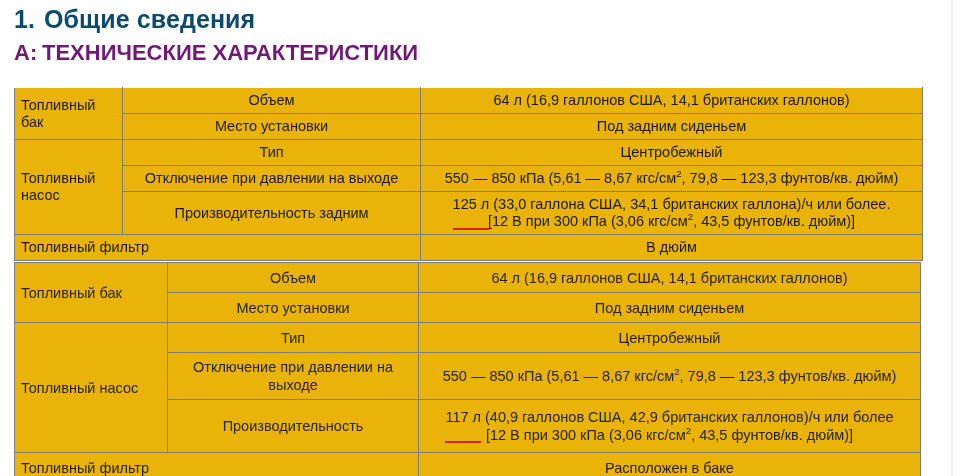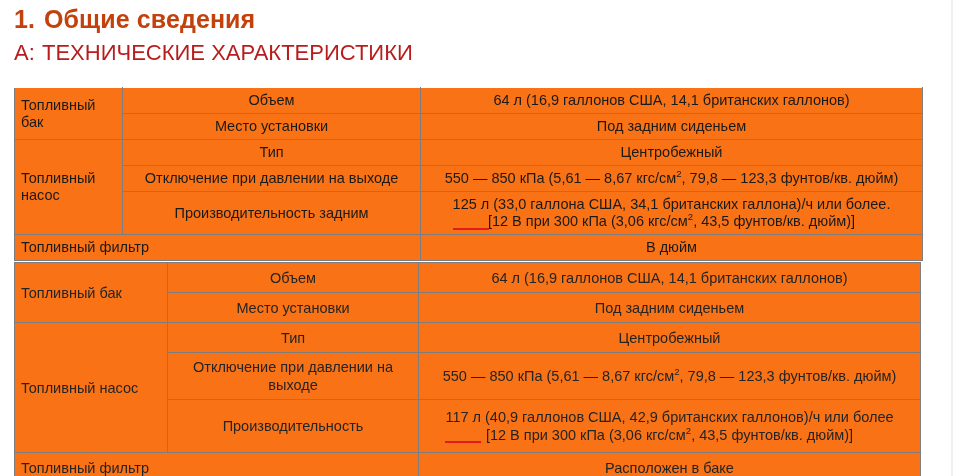--- a/index.html
+++ b/index.html
@@ -22,52 +22,52 @@
     left: 14px;
     top: 4px;
     width: 930px;
   }
   .h-main {
     font-size: 25px;
     font-weight: bold;
     letter-spacing: 0.1px;
     line-height: 30px;
     white-space: nowrap;
-    color: #c2410c;
+    color: #0c4a6e;
   }
   .h-main .num {
     display: inline-block;
     min-width: 30px;
   }
   .h-sub {
     font-size: 22px;
-    font-weight: normal;
+    font-weight: bold;
     line-height: 28px;
     margin-top: 5px;
     white-space: nowrap;
-    color: #b91c1c;
+    color: #701a75;
   }
   .h-sub .letter {
     display: inline-block;
     min-width: 28px;
   }
 
   
   .spec-table {
     position: absolute;
     border-collapse: collapse;
     table-layout: fixed;
     background: #ffffff;
   }
   .spec-table td {
     border: 1px solid #7d7d7d;
     padding: 2px 6px;
     vertical-align: middle;
     font-weight: normal;
-    background: #f97316;
+    background: #eab308;
   }
   .cat-cell {
     text-align: left;
   }
   .name-cell {
     text-align: center;
   }
   .val-cell {
     text-align: center;
     margin-left: 47px;

